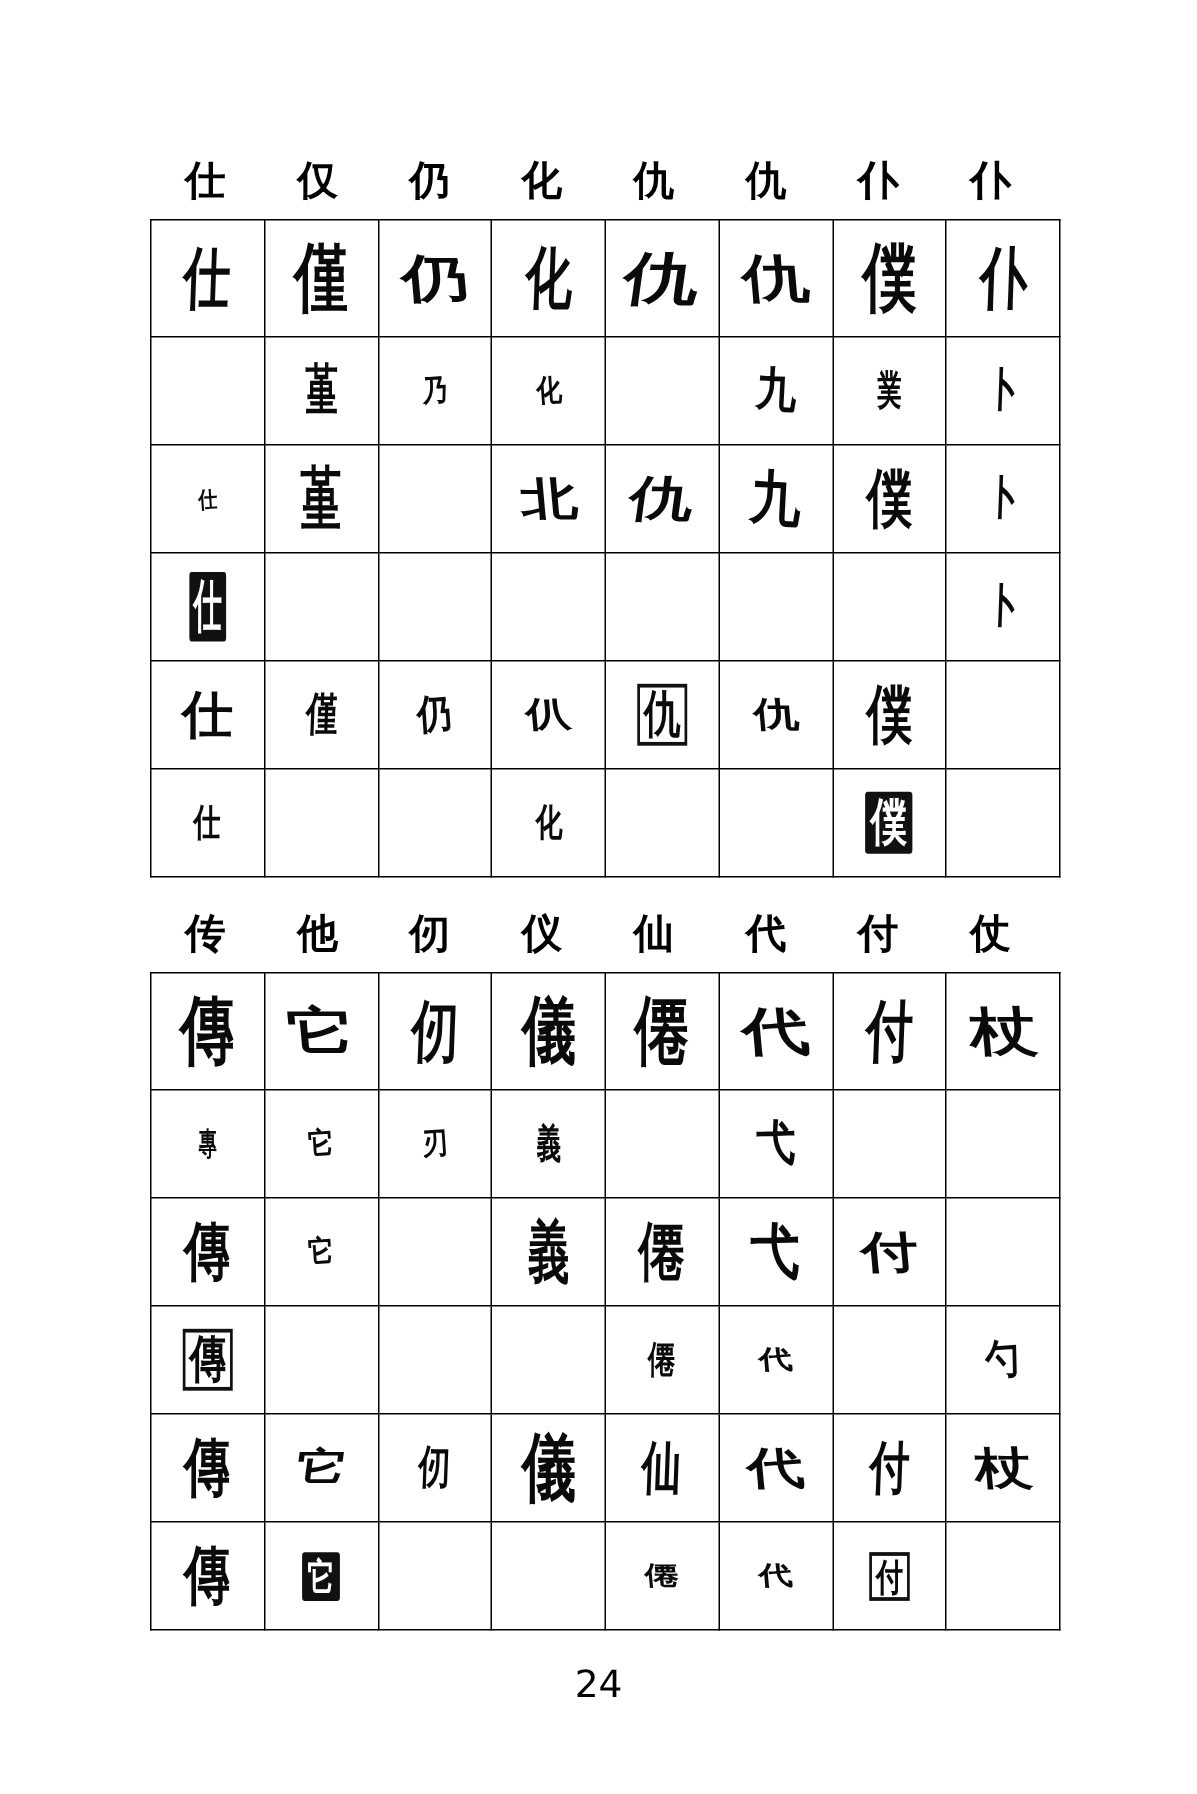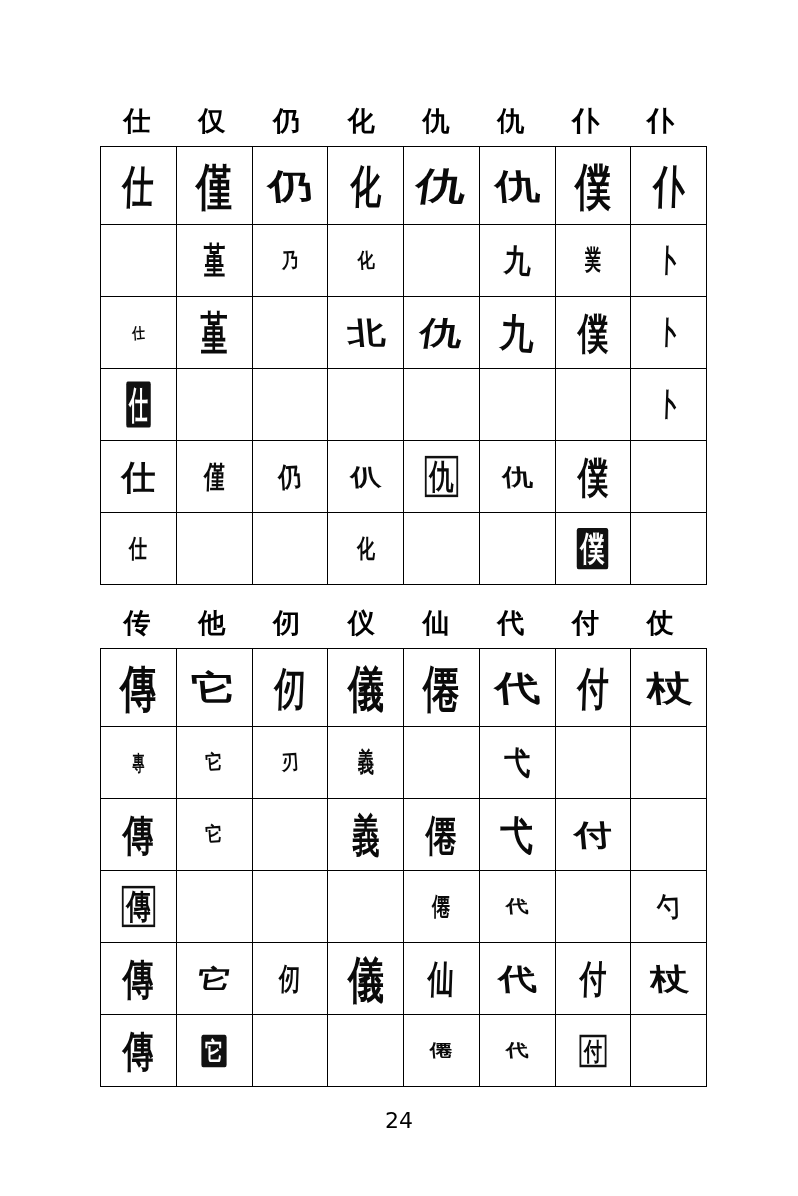--- a/index.html
+++ b/index.html
@@ -100,21 +100,21 @@
     padding: 1px 3px;
   }
 
   .pagenum {
     position: absolute;
     left: 0;
     right: 0;
     top: 1108px;
     text-align: center;
     font-family: "DejaVu Sans", sans-serif;
-    font-size: 22px;
+    font-size: 25px;
     color: #000000;
   }
 </style>
 </head>
 <body>
 
 <div class="page">
 
   <div class="block" id="block-1">
     <div class="headrow">

